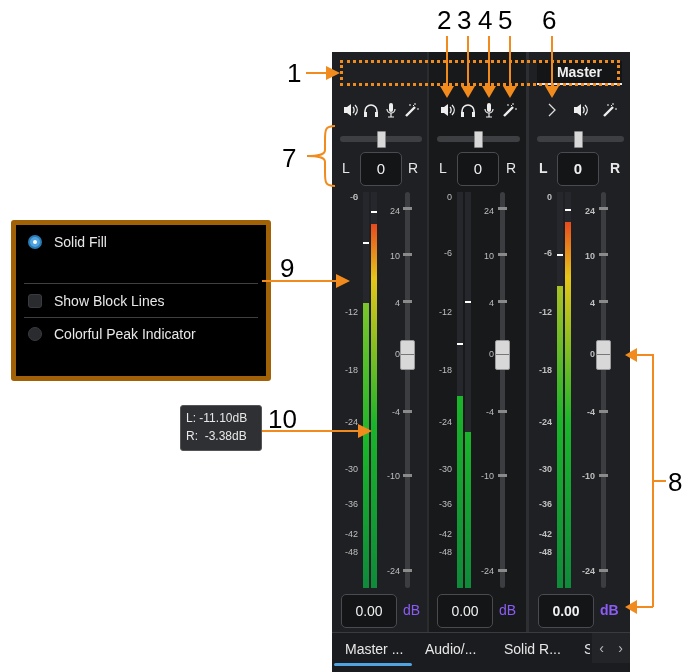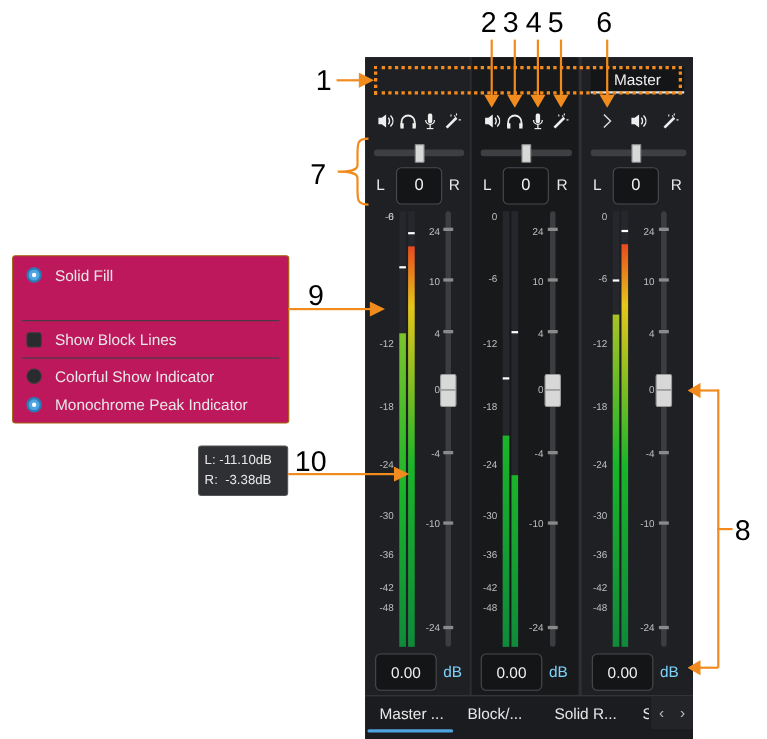--- a/index.html
+++ b/index.html
@@ -1,21 +1,21 @@
 <!DOCTYPE html>
 <html><head>
 <meta charset="utf-8">
 <style>
   html, body { margin:0; padding:0; }
   body { width:697px; height:672px; background:#ffffff; position:relative; overflow:hidden; font-family:"Liberation Sans", sans-serif; }
   .panel { position:absolute; left:332px; top:52px; width:298px; height:620px; background:#1f2023; }
   .col { position:absolute; top:0; height:580px; }
   .col.c1 { left:0; width:96px; background:#1f2023; }
   .col.c2 { left:97px; width:97px; background:#18191b; }
-  .col.c3 { left:197px; width:101px; background:#1f2023; }
+  .col.c3 { left:197px; width:101px; background:#1f2023;font-weight:bold; }
   .col-sep { position:absolute; top:0; width:2px; height:580px; background:#2b2c30; }
   .track-title { position:absolute; top:9px; left:8px; right:8px; height:22px; border-bottom:2px solid #e8e8e8; color:#f0f0f0; font-size:14px; text-align:center; line-height:22px; background:#141517; }
   .icons { position:absolute; top:50px; left:8px; right:6px; height:16px; display:flex; justify-content:space-around; align-items:center; }
   .ic { width:16px; height:16px; display:flex; align-items:center; justify-content:center; }
   .pan-slider { position:absolute; top:84px; left:8px; right:6px; height:6px; background:#3e3f43; border-radius:3px; }
   .pan-thumb { position:absolute; top:-5px; width:7px; height:15px; background:#d8d8d8; border:1px solid #888; border-radius:1px; }
   .pan-row { position:absolute; top:100px; left:8px; right:6px; height:34px; }
   .pan-L, .pan-R { position:absolute; top:8px; color:#e8e8e8; font-size:14px; }
   .pan-L { left:2px; } .pan-R { right:4px; }
   .pan-box { position:absolute; left:20px; width:40px; height:32px; border:1px solid #4a4b50; border-radius:5px; background:#141517; color:#f0f0f0; font-size:15px; text-align:center; line-height:32px; }
@@ -23,26 +23,26 @@
   .scale-lbl { position:absolute; font-size:9px; color:#bfbfbf; text-align:right; width:26px; }
   .bar { position:absolute; top:0; width:6px; height:396px; background:#25272c; }
   .fill { position:absolute; bottom:0; left:0; width:6px; }
   .peak { position:absolute; left:0; width:6px; height:2px; background:#ffffff; }
   .fader-track { position:absolute; top:0; width:5px; height:396px; background:#3c3d41; border-radius:3px; }
   .ftick { position:absolute; width:9px; height:3px; background:#8a8a8a; }
   .flbl { position:absolute; font-size:9px; color:#bfbfbf; text-align:right; width:20px; }
   .fader-thumb { position:absolute; width:13px; height:28px; background:#d8d8d8; border:1px solid #9a9a9a; border-radius:2px; }
   .fader-thumb::after { content:""; position:absolute; left:0; right:0; top:13px; height:1px; background:#777; }
   .db-box { position:absolute; top:542px; width:54px; height:32px; border:1px solid #4a4b50; border-radius:5px; background:#141517; color:#f0f0f0; font-size:14px; text-align:center; line-height:32px; }
-  .db-unit { position:absolute; top:550px; color:#7dd3fc; font-size:14px; }
+  .db-unit { position:absolute; top:550px; color:#8b5cf6; font-size:14px; }
   .tabs { position:absolute; left:0; top:580px; width:298px; height:40px; background:#1b1c1f; border-top:1px solid #3a3b3f; }
   .tab { position:absolute; top:8px; color:#e8e8e8; font-size:14px; }
   .tab-underline { position:absolute; left:2px; top:30px; width:78px; height:3px; background:#4ea3e0; border-radius:2px; }
   .tab-nav { position:absolute; top:0; right:0; width:38px; height:30px; background:#232428; color:#bbb; font-size:14px; display:flex; align-items:center; justify-content:space-around; }
-  .popup { position:absolute; left:11px; top:220px; width:250px; height:151px; background:#be185d; border:1px solid #a16207; border-radius:3px;margin-top:12px; }
+  .popup { position:absolute; left:11px; top:220px; width:250px; height:151px; background:#000000; border:5px solid #a16207; border-radius:3px; }
   .pitem { position:absolute; left:12px; height:22px; display:flex; align-items:center; color:#e8e8e8; font-size:14px; }
   .radio { width:14px; height:14px; border-radius:50%; background:#2a2b2f; border:1px solid #3a3b3f; margin-right:12px; position:relative; box-sizing:border-box; }
   .radio.on { background:#4ea3e0; border:2px solid #2a7bb3; }
   .radio.on::after { content:""; position:absolute; left:3px; top:3px; width:4px; height:4px; border-radius:50%; background:#fff; }
   .check { width:14px; height:14px; border-radius:3px; background:#2a2b2f; border:1px solid #3a3b3f; margin-right:12px; box-sizing:border-box; }
   .psep { position:absolute; left:8px; right:8px; height:1px; background:#3e3f43; }
   .tooltip { position:absolute; left:180px; top:405px; width:82px; height:46px; background:#2f3034; border:1px solid #555; border-radius:3px; color:#e8e8e8; font-size:12px; line-height:18px; padding:3px 0 0 5px; box-sizing:border-box; }
   .callout { position:absolute; font-size:26px; color:#000; font-family:"Liberation Sans", sans-serif; }
   .oline { position:absolute; background:#f28b1e; }
   .dotted-box { position:absolute; left:340px; top:60px; width:280px; height:26px; border:3px dotted #f28b1e; box-sizing:border-box; }
@@ -271,21 +271,21 @@
       <span class="flbl" style="left:46px;top:279px">-10</span>
       <span class="flbl" style="left:46px;top:374px">-24</span>
     </div>
     <div class="db-box" style="left:9px">0.00</div>
     <span class="db-unit" style="left:71px">dB</span>
   </div>
 
   <div class="tabs">
     <span class="tab" style="left:13px">Master ...</span>
     <div class="tab-underline"></div>
-    <span class="tab" style="left:93px">Block/...</span>
+    <span class="tab" style="left:93px">Audio/...</span>
     <span class="tab" style="left:172px">Solid R...</span>
     <span class="tab" style="left:252px;width:6px;overflow:hidden">S</span>
     <div class="tab-nav">
       <span>‹</span>
       <span>›</span>
     </div>
   </div>
 </div>
 
 <div class="popup">
@@ -294,25 +294,21 @@
       <span>Solid Fill</span>
     </div>
   <div class="psep" style="top:58px"></div>
   <div class="pitem" style="top:65px">
       <span class="check"></span>
       <span>Show Block Lines</span>
     </div>
   <div class="psep" style="top:92px"></div>
   <div class="pitem" style="top:98px">
       <span class="radio"></span>
-      <span>Colorful Show Indicator</span>
-    </div>
-  <div class="pitem" style="top:124px">
-      <span class="radio on"></span>
-      <span>Monochrome Peak Indicator</span>
+      <span>Colorful Peak Indicator</span>
     </div>
 </div>
 
 <div class="tooltip">
   <div>L: -11.10dB</div>
   <div style="white-space:pre">R:  -3.38dB</div>
 </div>
 
 <div class="dotted-box"></div>
 <span class="callout" style="left:287px;top:58px">1</span>

